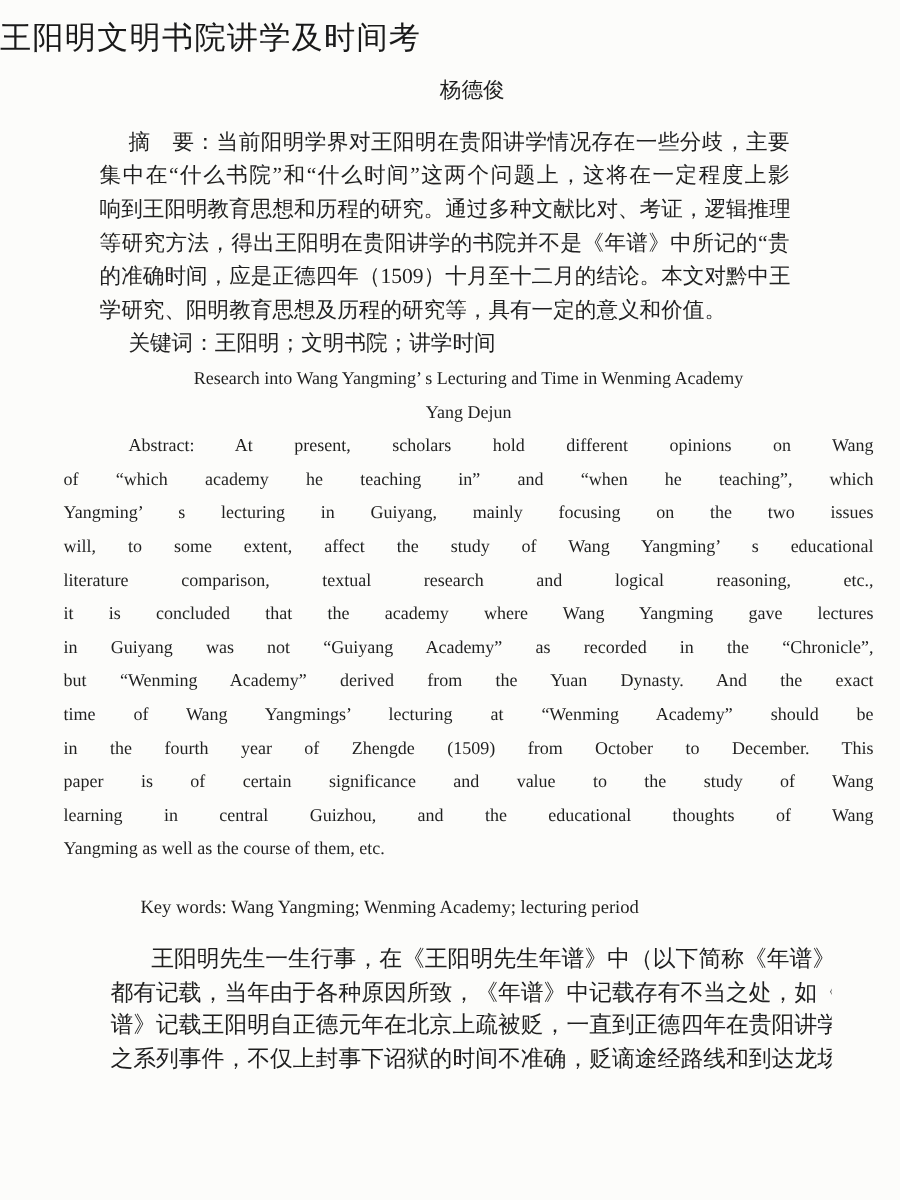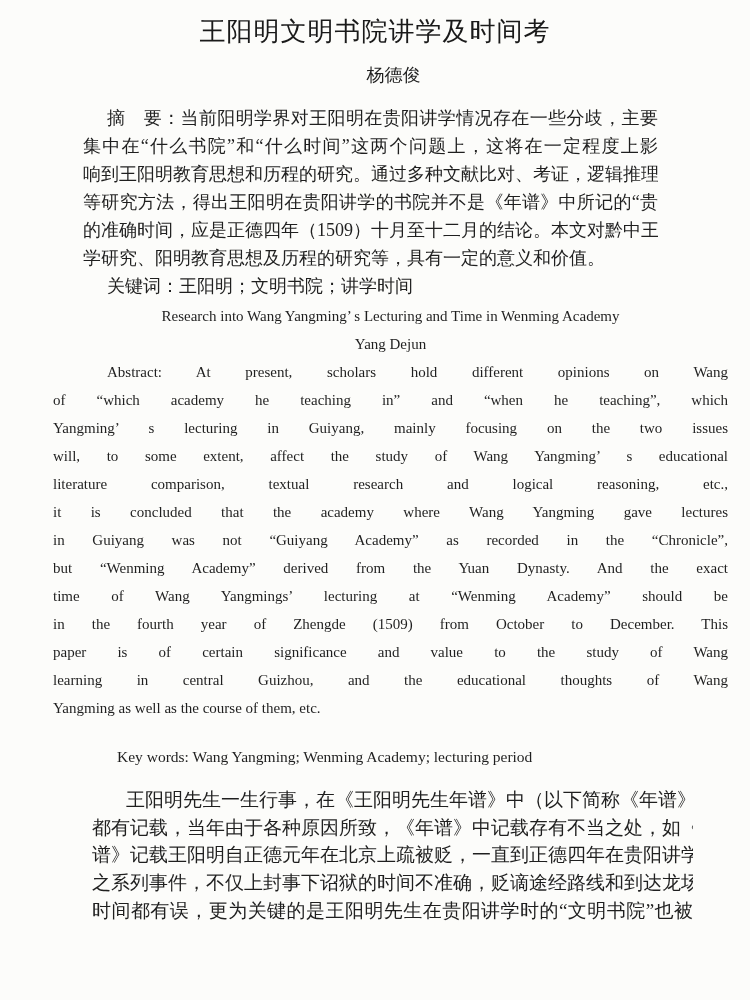--- a/index.html
+++ b/index.html
@@ -14,21 +14,21 @@
     background:#fcfcfa;
     color:#1f1f1f;
     overflow:hidden;
   }
   .cn{font-family:"Liberation Serif","DejaVu Serif",serif;}
   .paper-title{
     padding-top:14px;
     font-size:26px;
     line-height:36px;
     letter-spacing:1px;
-    text-align:center;
+    text-align:left;
     color:#1a1a1a;
   }
   .author{
     margin-top:13px;
     font-size:18px;
     line-height:24px;
     text-align:center;
     padding-left:37px;
   }
   .cn-abstract{
@@ -96,16 +96,15 @@
     <div class="enl jl">learning in central Guizhou, and the educational thoughts of Wang</div>
     <div class="enl">Yangming as well as the course of them, etc.</div>
     <div class="enl en-keywords">Key words: Wang Yangming; Wenming Academy; lecturing period</div>
   </div>
 
   <div class="cn-body cn">
     <div class="cnl jl ind-b">王阳明先生一生行事，在《王阳明先生年谱》中（以下简称《年谱》）</div>
     <div class="cnl jl">都有记载，当年由于各种原因所致，《年谱》中记载存有不当之处，如《年</div>
     <div class="cnl jl">谱》记载王阳明自正德元年在北京上疏被贬，一直到正德四年在贵阳讲学</div>
     <div class="cnl jl">之系列事件，不仅上封事下诏狱的时间不准确，贬谪途经路线和到达龙场</div>
-    <div class="cnl jl">时间都有误，更为关键的是王阳明先生在贵阳讲学时的“文明书院”也被</div>
   </div>
 
 </div>
 
 </body></html>

